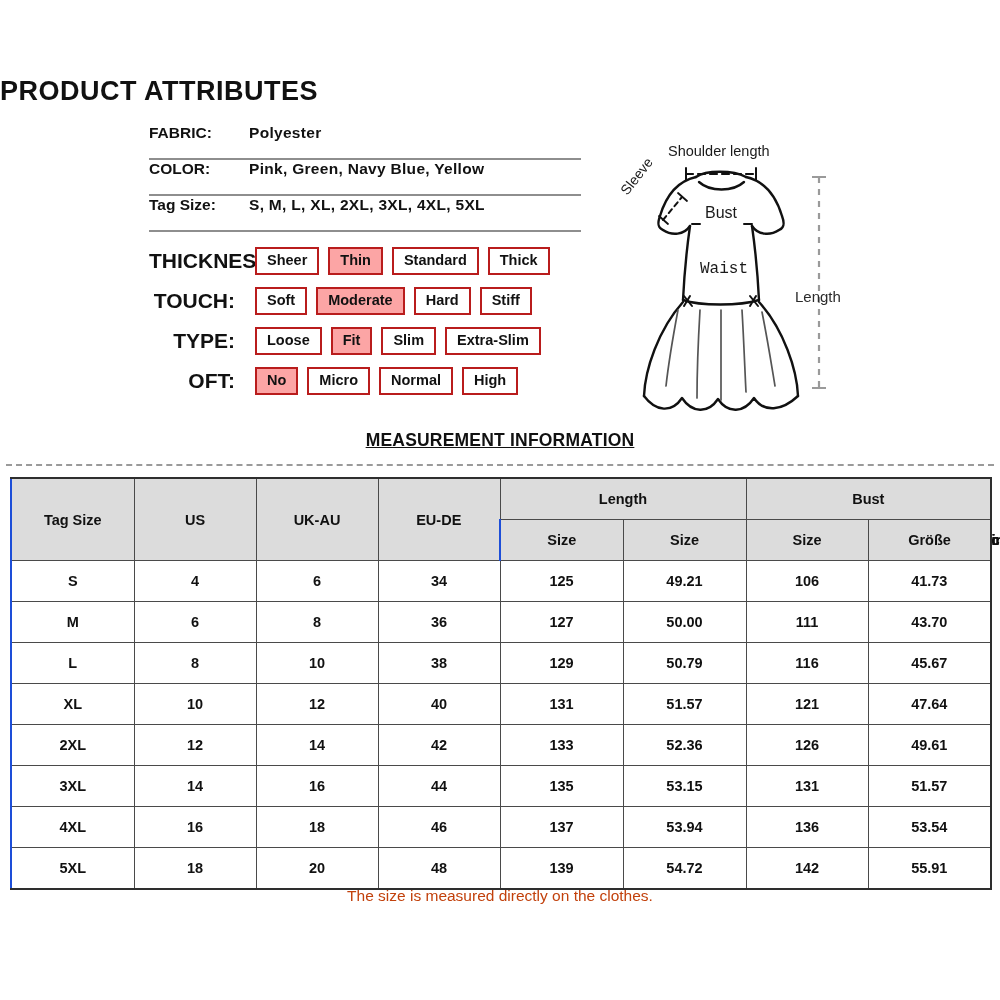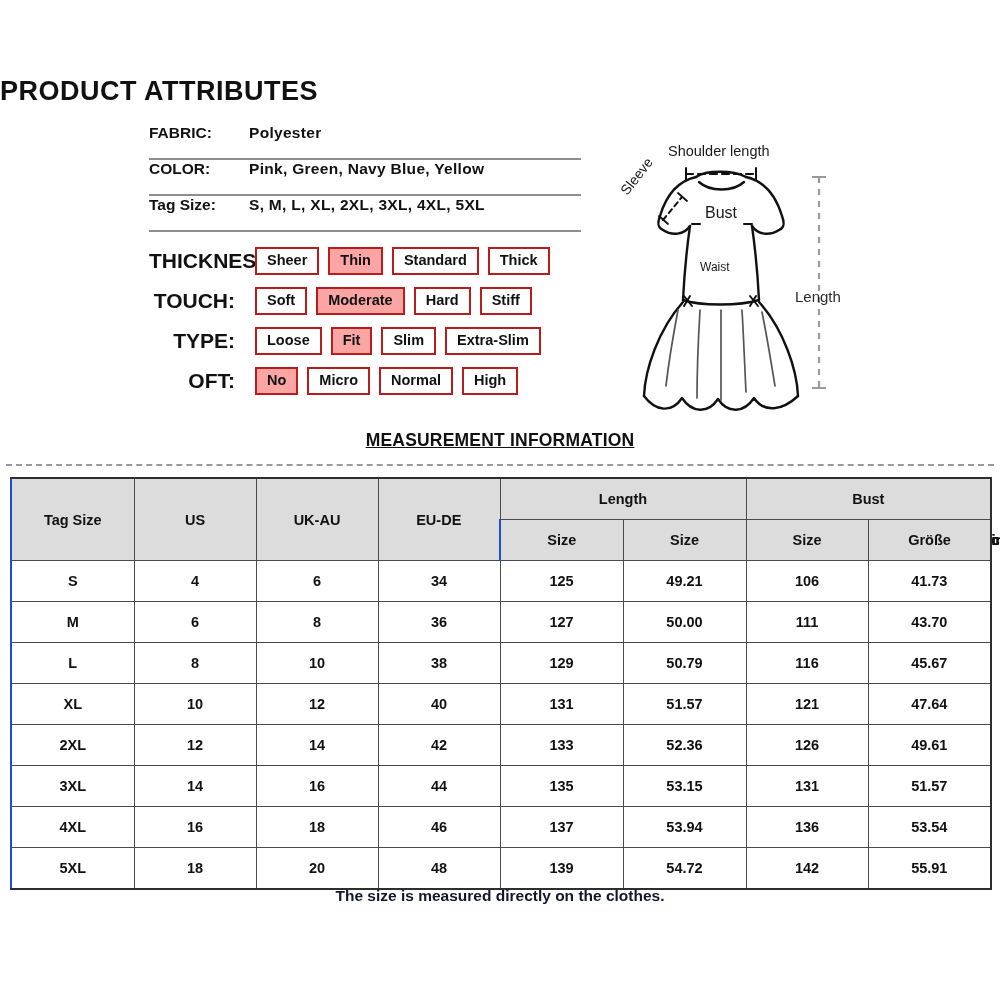--- a/index.html
+++ b/index.html
@@ -106,21 +106,21 @@
   .figure svg { display: block; }
   .fig-label {
     position: absolute;
     font-size: 14.5px;
     color: #1a1a1a;
     white-space: nowrap;
     font-family: "Liberation Sans", sans-serif;
   }
   .lbl-shoulder { top: 13px; left: 68px; }
   .lbl-bust     { top: 74px; left: 105px; font-size: 16px; }
-  .lbl-waist    { top: 130px; left: 100px; font-size: 12px; }
+  .lbl-waist    { top: 130px; left: 100px; font-size: 16px; font-family: Liberation Mono, monospace; }
   .lbl-length   { top: 158px; left: 195px; font-size: 15px; color: #2b2b2b; }
   .lbl-sleeve {
     top: 58px; left: 17px;
     transform: rotate(-52deg);
     transform-origin: left top;
     font-size: 14px;
   }
 
   
   .meas-title {
@@ -178,23 +178,23 @@
   
   .notes {
     position: absolute;
     top: 882px;
     left: 0;
     width: 1000px;
     text-align: center;
   }
   .notes div {
     font-size: 15.5px;
-    font-weight: bold;
+    font-weight: normal;
     line-height: 28px;
-    color: #0f172a;
+    color: #c2410c;
   }
 </style>
 </head>
 <body>
 
 <div class="page-title">PRODUCT ATTRIBUTES</div>
 
 <div class="attrs">
 
   <div class="attr-text-row">

